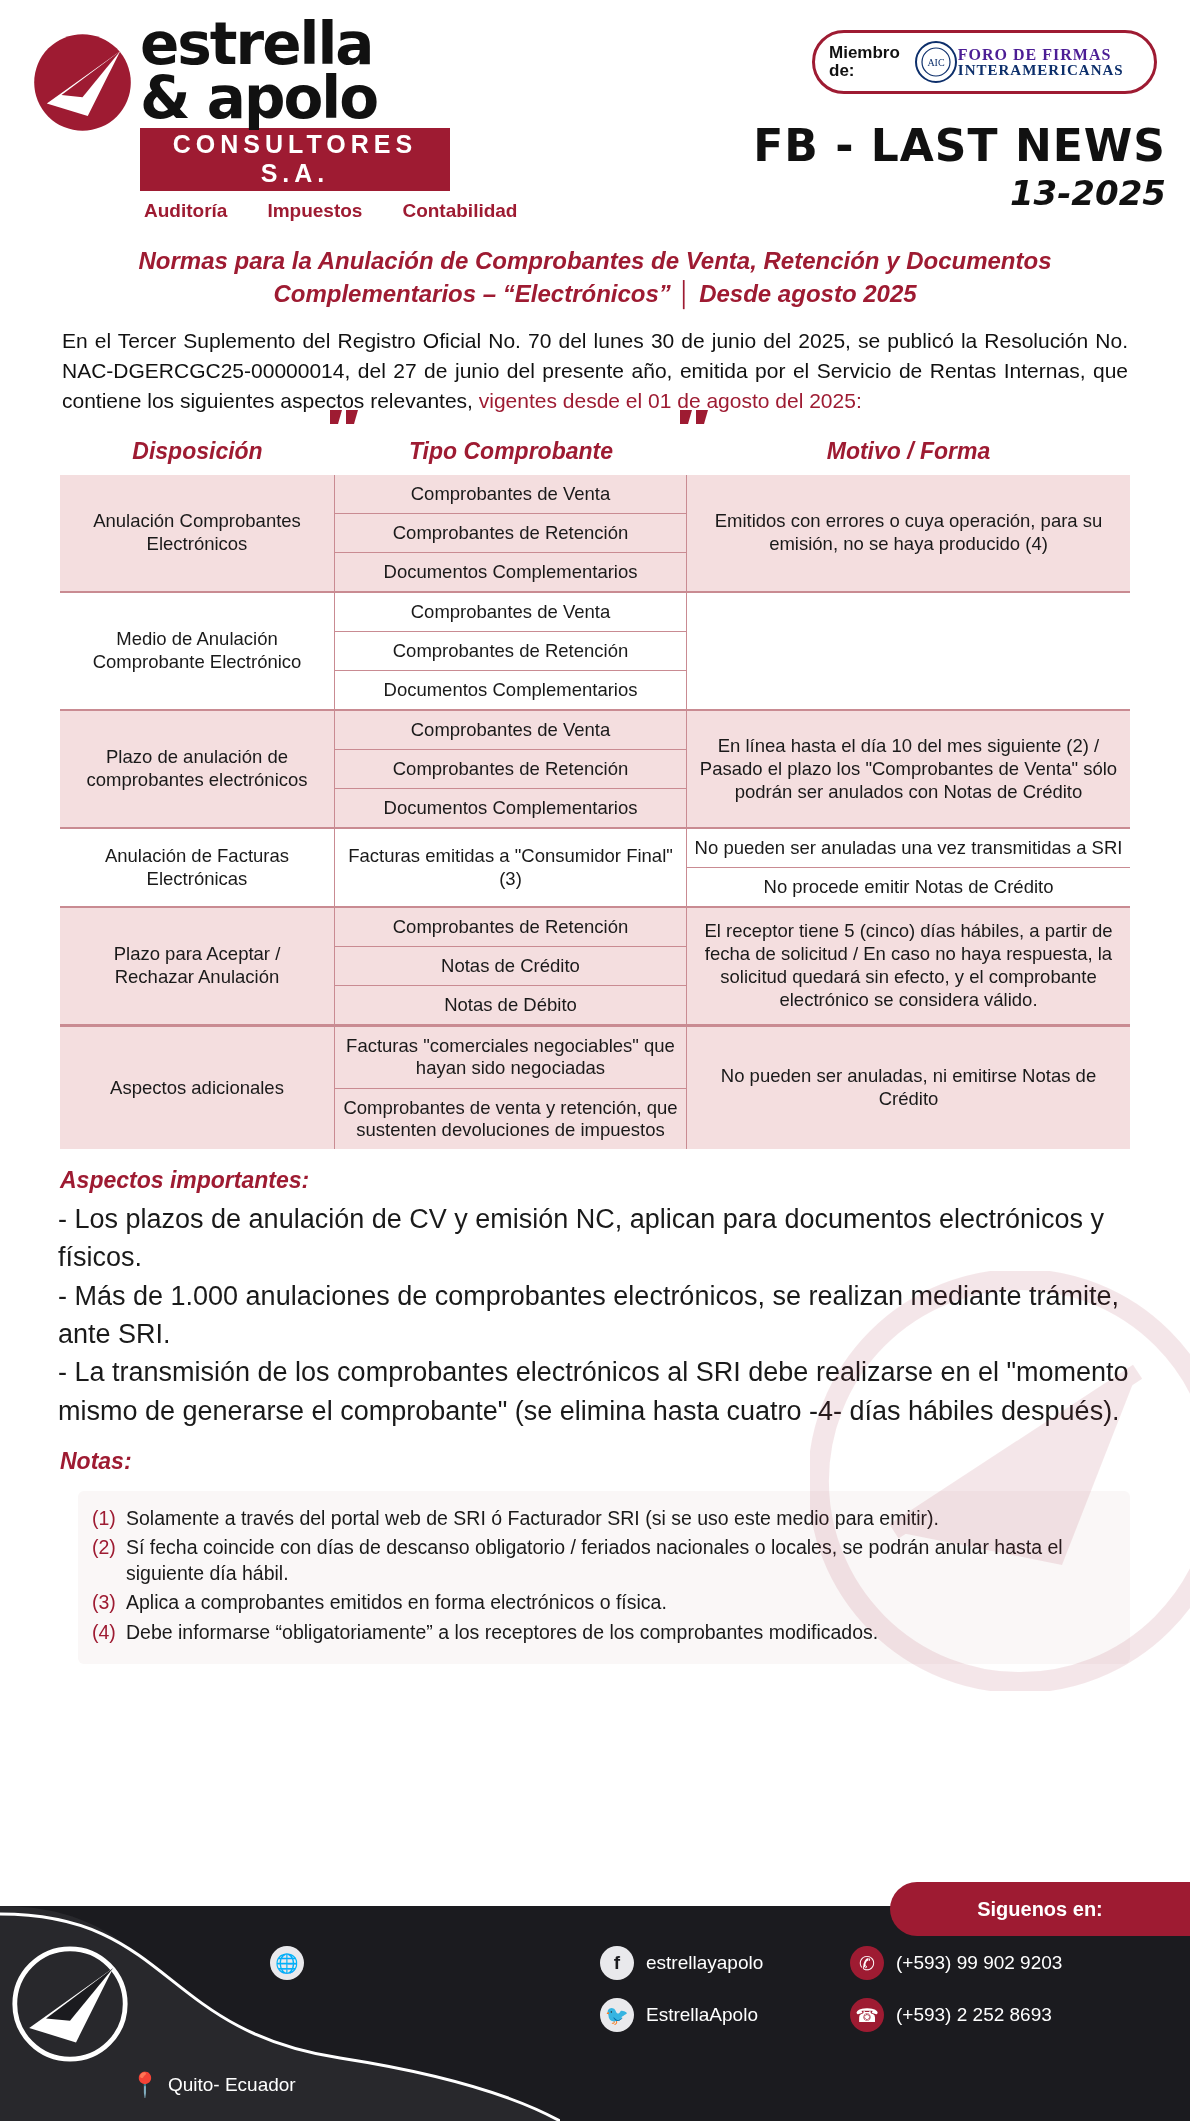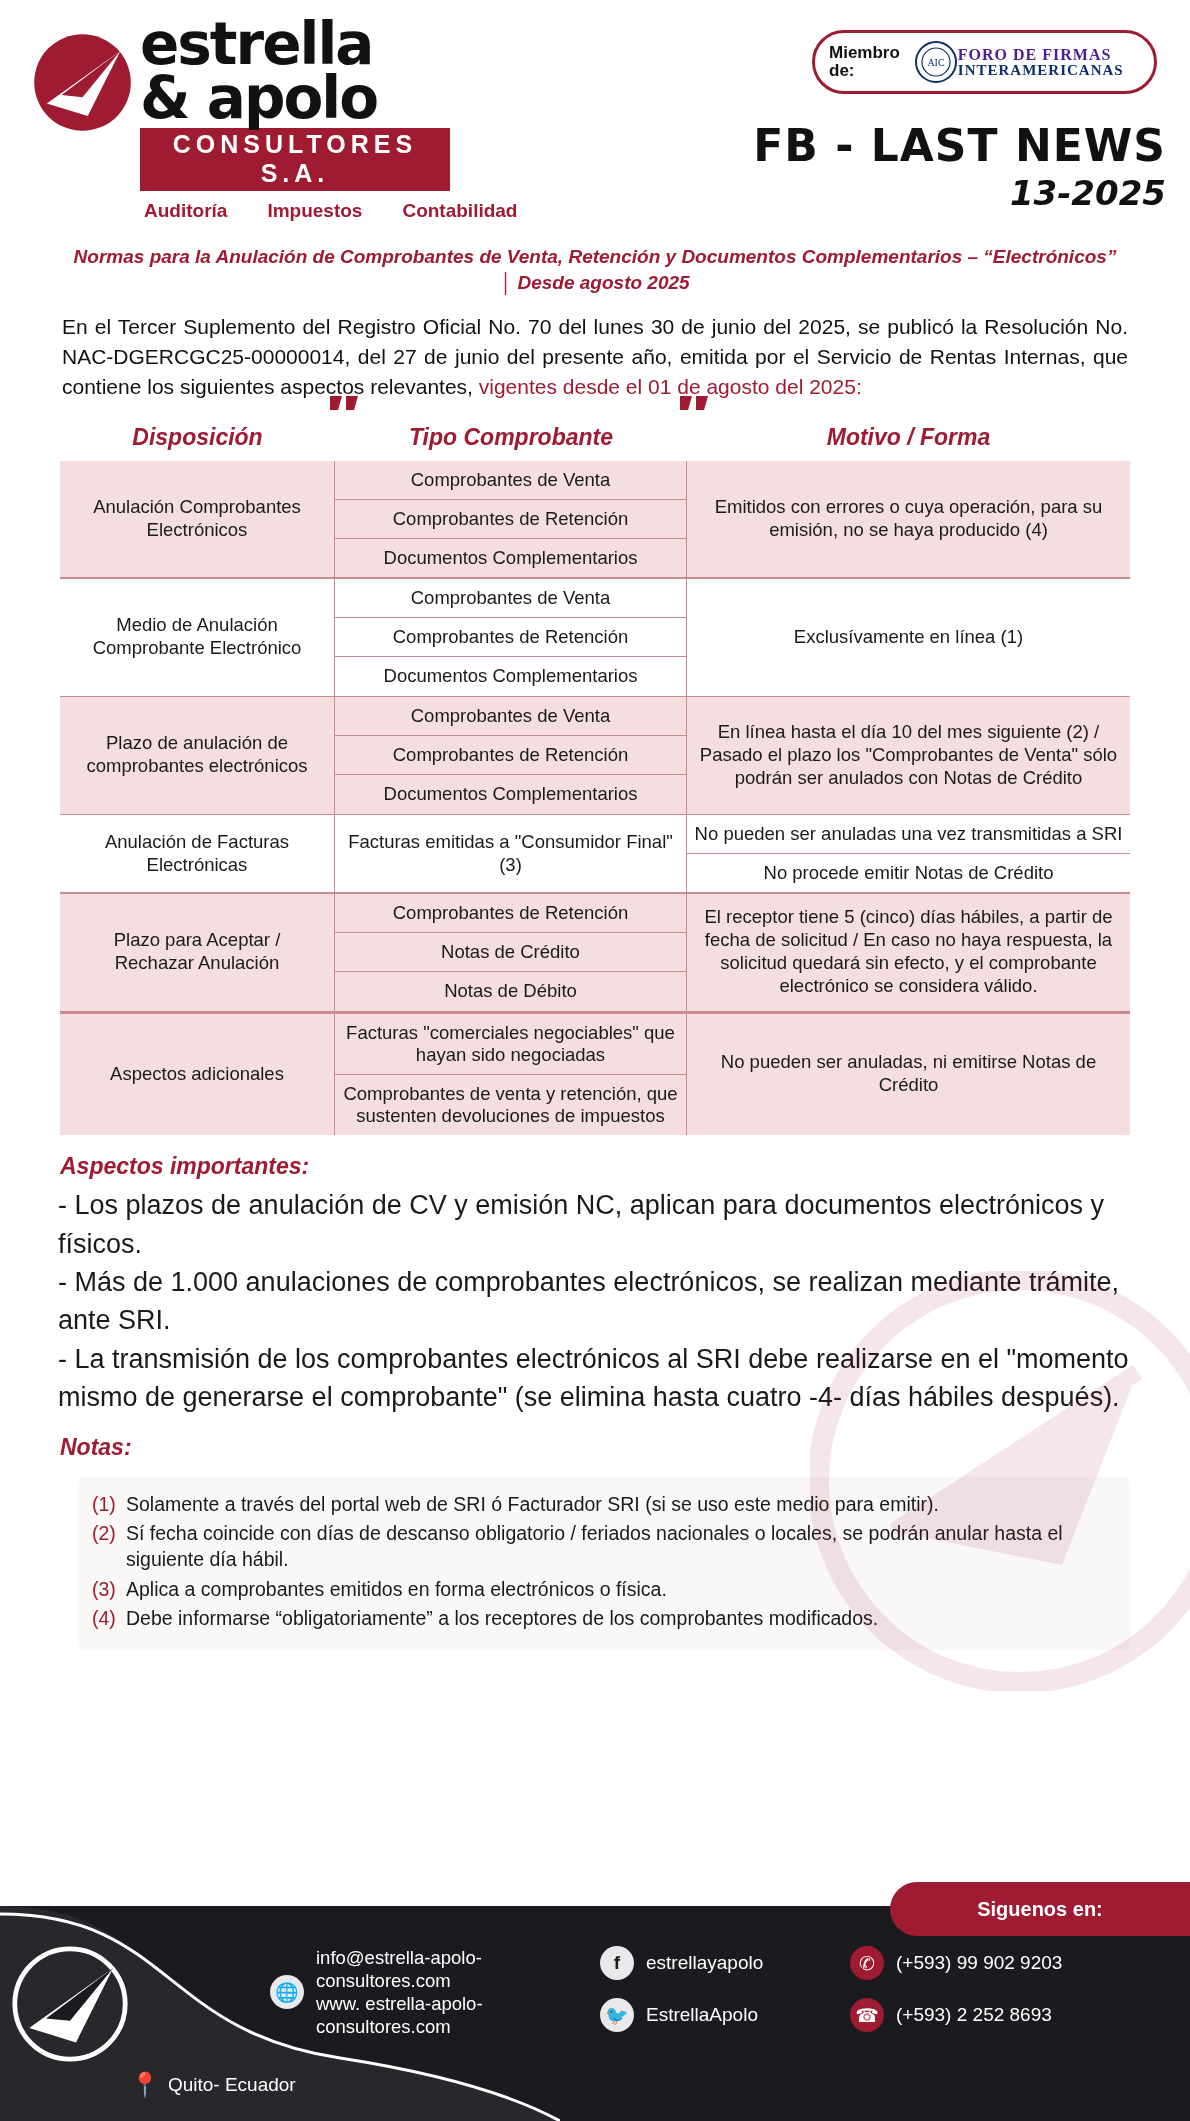--- a/index.html
+++ b/index.html
@@ -69,21 +69,21 @@
     font-weight:bold; font-size:44px; letter-spacing:1px; color:#111;
   }
   .lastnews-num {
     font-family:"DejaVu Sans", sans-serif;
     font-weight:bold; font-style:italic; font-size:34px; color:#111; margin-top:2px;
   }
 
   
   .doc-title {
     text-align:center; color:#9e1b32; font-weight:bold; font-style:italic;
-    font-size:19px; line-height:1.38; padding:14px 70px 0 70px;
+    font-size:24px; line-height:1.38; padding:14px 70px 0 70px;
   }
   .intro {
     font-size:21px; line-height:1.42; color:#111;
     padding:16px 62px 0 62px; text-align:justify;
   }
   .intro .hl { color:#9e1b32; }
 
   
   .table-wrap { padding:16px 60px 0 60px; position:relative; }
   .quote-mark { position:absolute; width:30px; height:26px; }
@@ -257,21 +257,20 @@
       <div class="cell c1">Medio de Anulación Comprobante Electrónico</div>
       <div class="cell c2" style="padding:0;">
         <div class="sublist">
           <div class="sub">Comprobantes de Venta</div>
           <div class="sub">Comprobantes de Retención</div>
           <div class="sub">Documentos Complementarios</div>
         </div>
       </div>
       <div class="cell c3" style="padding:0;">
         <div class="sublist">
-          <div class="sub">Exclusívamente en línea (1)</div>
         </div>
       </div>
     </div>
     <div class="rowsep"></div>
 
     <div class="trow shaded">
       <div class="cell c1">Plazo de anulación de comprobantes electrónicos</div>
       <div class="cell c2" style="padding:0;">
         <div class="sublist">
           <div class="sub">Comprobantes de Venta</div>
@@ -360,24 +359,20 @@
       <path d="M16 70 L86 20 L55 82 Z" fill="#ffffff"></path>
       <path d="M30 62 L86 20 L50 64 Z" fill="#1b1b1f"></path>
     </svg>
 
     <div class="follow-pill">Siguenos en:</div>
 
     <div class="foot-grid">
       <div class="foot-col" style="width:330px;">
         <div class="foot-item">
           <span class="circ light">🌐</span>
-          <span class="mail-lines">
-            <span>info@estrella-apolo-consultores.com</span><br>
-            <span>www. estrella-apolo-consultores.com</span>
-          </span>
         </div>
       </div>
       <div class="foot-col" style="width:250px;">
         <div class="foot-item">
           <span class="circ light">
               <b style="color:#1b1b1f;">f</b>
             </span>
           <span>estrellayapolo</span>
         </div>
         <div class="foot-item">

